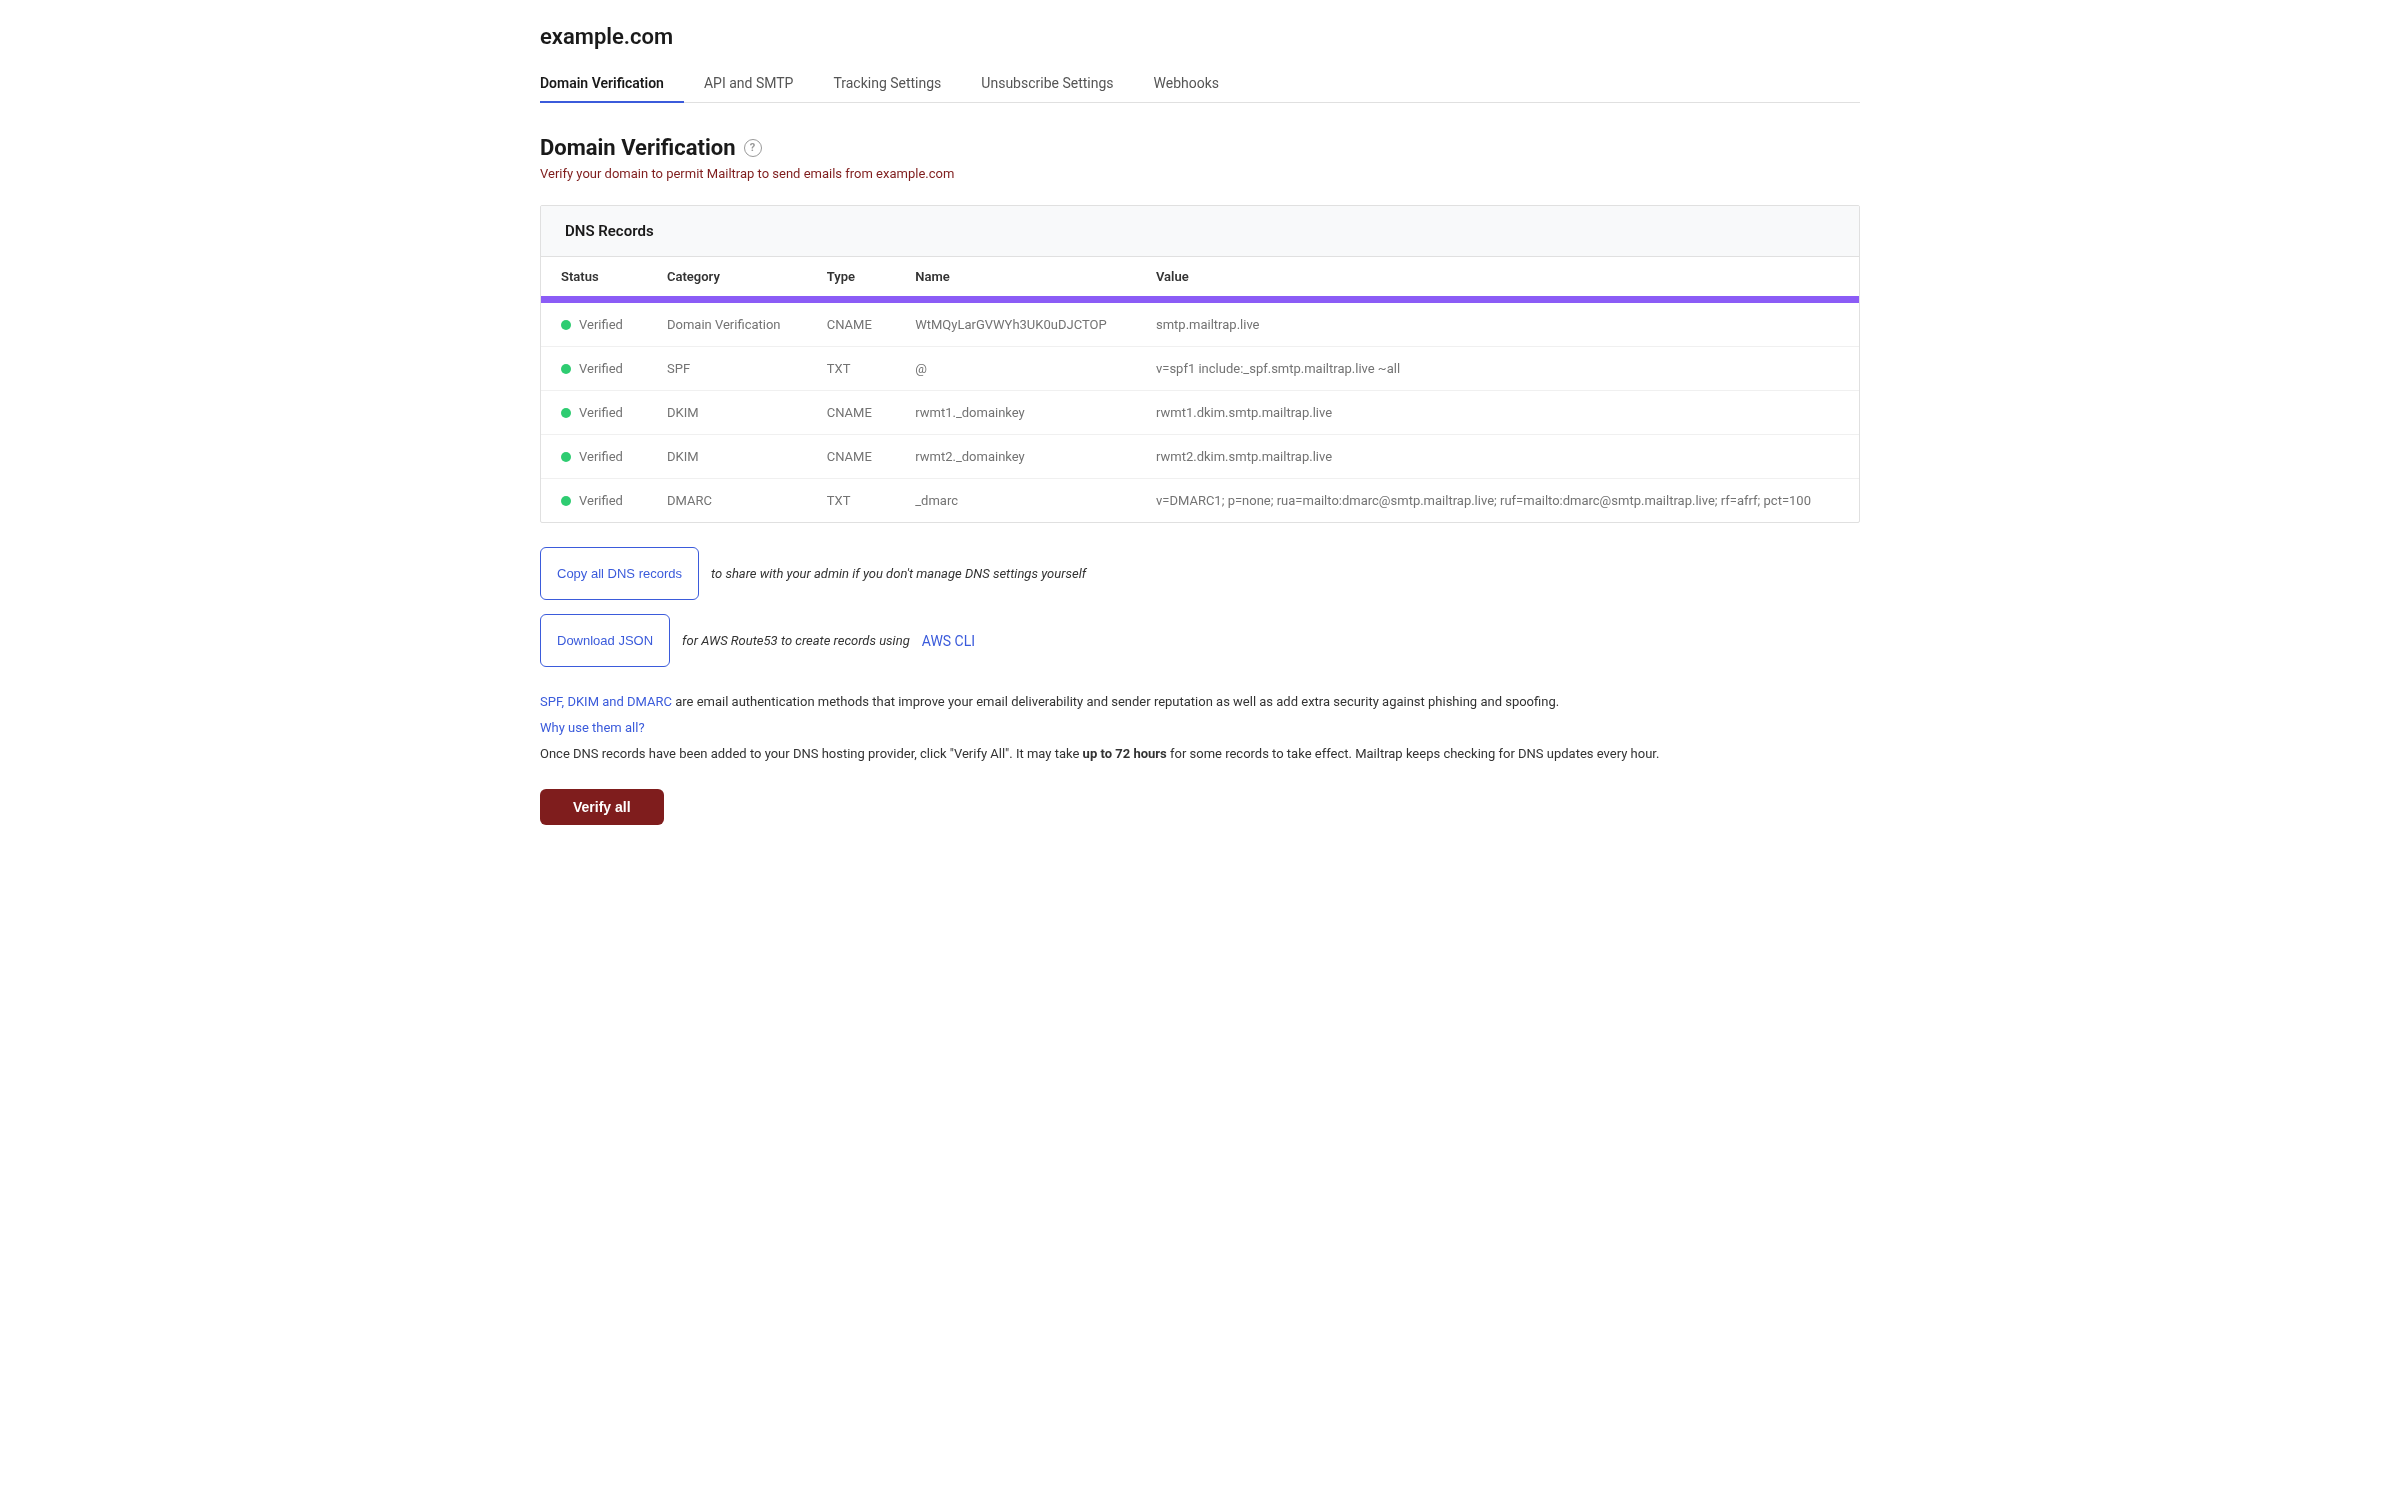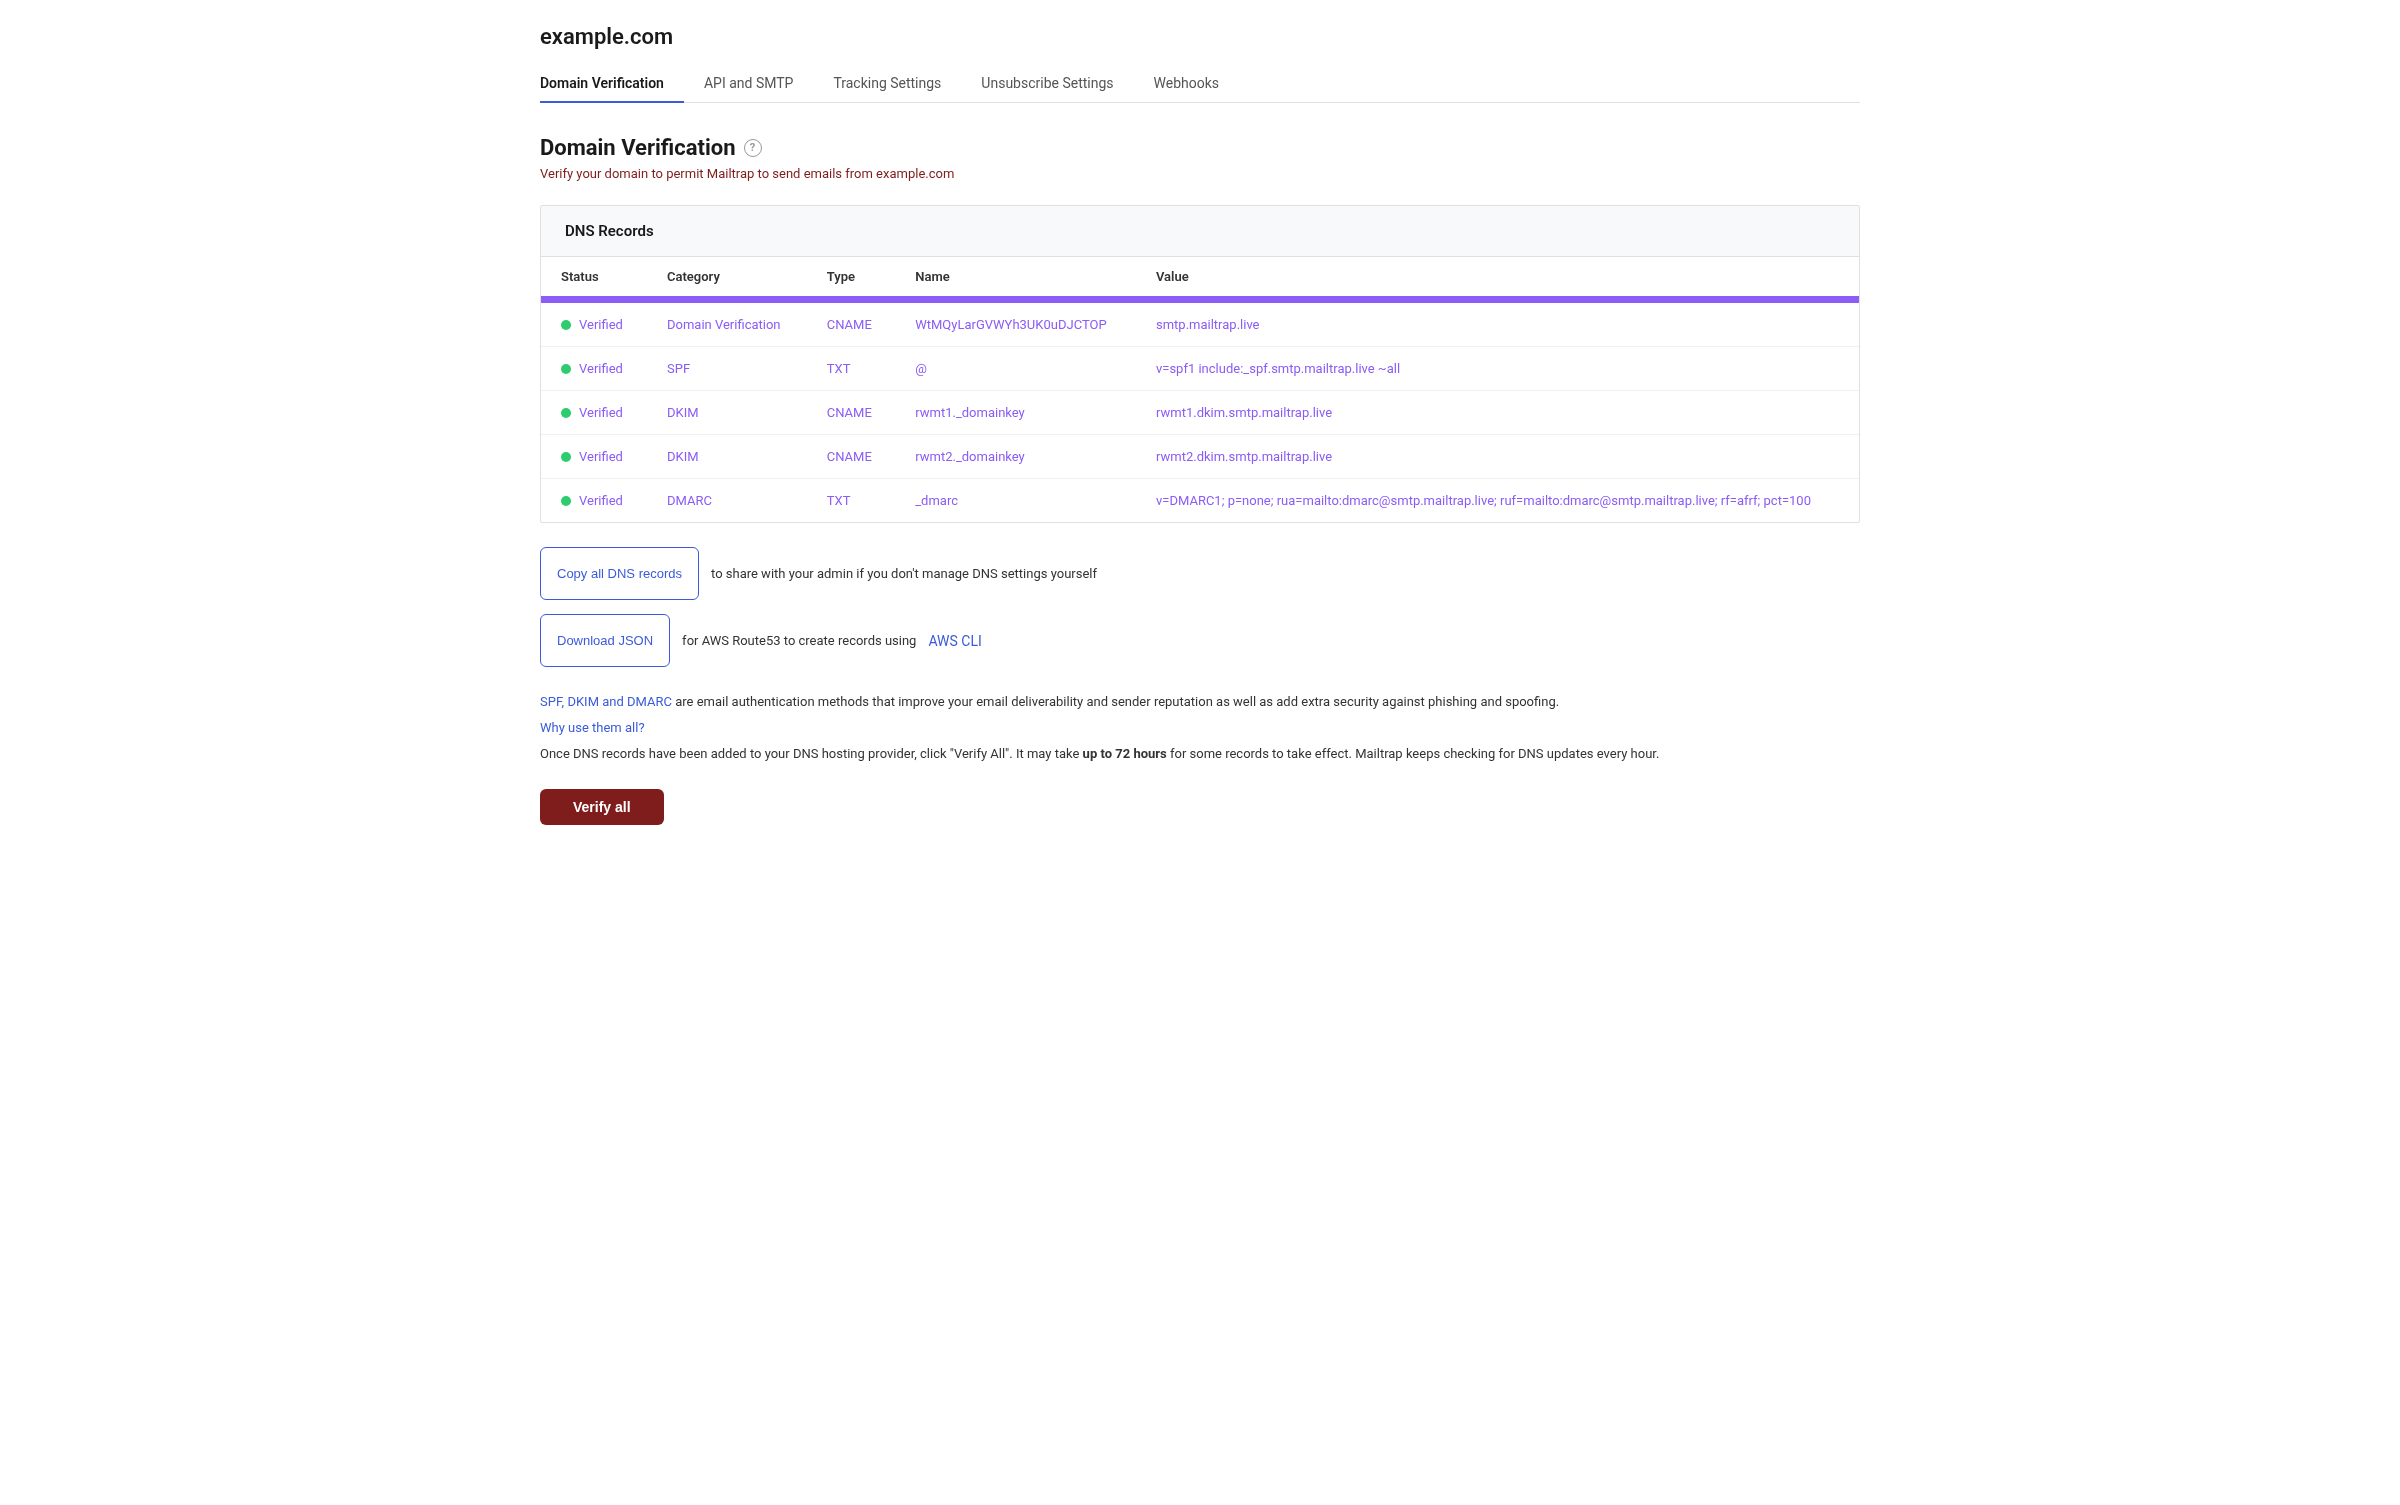--- a/index.html
+++ b/index.html
@@ -92,21 +92,21 @@
       padding: 12px 20px;
       font-size: 13px;
       font-weight: 600;
       color: #333;
       background: #fff;
       border-bottom: 7px solid #8b5cf6;
     }
     .dns-table td {
       padding: 14px 20px;
       font-size: 13px;
-      color: #8b5cf6;
+      color: #737373;
       border-bottom: 1px solid #f0f0f0;
       vertical-align: middle;
     }
     .dns-table tr:last-child td {
       border-bottom: none;
     }
     .status-cell {
       display: flex;
       align-items: center;
       gap: 8px;
@@ -137,20 +137,21 @@
       padding: 18px 16px;
       border-radius: 6px;
       font-size: 13px;
       font-weight: 500;
       cursor: pointer;
       white-space: nowrap;
     }
     .action-text {
       font-size: 13px;
       color: #333;
+      font-style: italic;
     }
     .link-blue {
       color: #3b5bdb;
       text-decoration: none;
       cursor: pointer;
     }
     .info-section {
       font-size: 13px;
       color: #333;
       line-height: 1.7;

